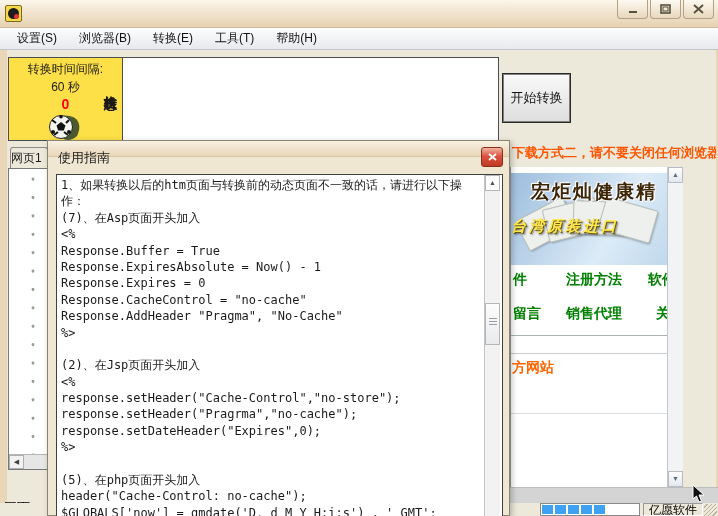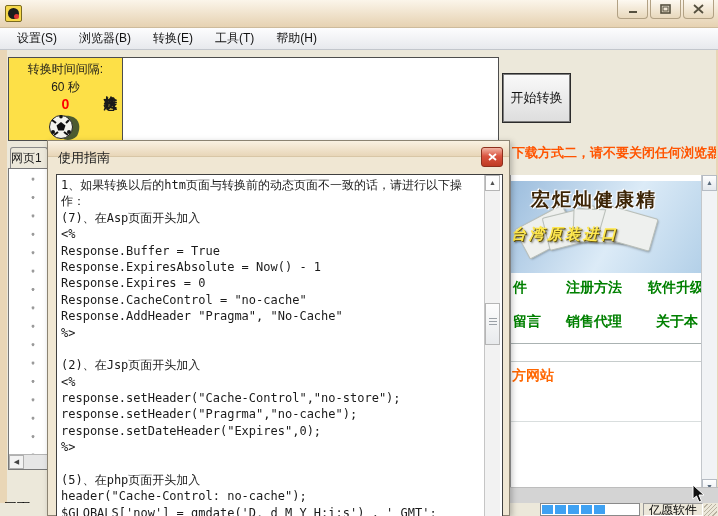--- a/index.html
+++ b/index.html
@@ -85,22 +85,22 @@
   .hs-btn{ width:15px; height:14px; background:#f2f2f2; border:1px solid #b0b0b0;
     font-size:7px; line-height:12px; text-align:center; color:#444; }
   .page1-bottom{ position:absolute; left:4px; top:499px; font-size:13px; color:#000; }
 
   
   .notice{
     position:absolute; left:512px; top:144px; width:204px; font-size:13px;
     font-weight:bold; color:#ff5400; white-space:nowrap; overflow:hidden;
   }
   .browser{
-    position:absolute; left:510px; top:167px; width:207px; height:320px;
-    background:#fff; border-left:1px solid #9a9a9a; overflow:hidden;margin-top:8px;
+    position:absolute; left:510px; top:167px; width:173px; height:320px;
+    background:#fff; border-left:1px solid #9a9a9a; overflow:hidden;
   }
   .banner{
     position:absolute; left:0; top:6px; width:191px; height:92px; overflow:hidden;
     background:linear-gradient(120deg,#9cbddd,#dcebf7 55%,#b3d0e8);
   }
   .packet{ position:absolute; width:54px; height:34px; background:#eef0ee;
     border:1px solid #b9bfb9; border-radius:2px; box-shadow:1px 1px 2px rgba(0,0,0,.25); }
   .pk1{ left:8px;  top:34px; transform:rotate(-28deg); }
   .pk2{ left:34px; top:30px; transform:rotate(-14deg); }
   .pk3{ left:62px; top:28px; transform:rotate(2deg); }

